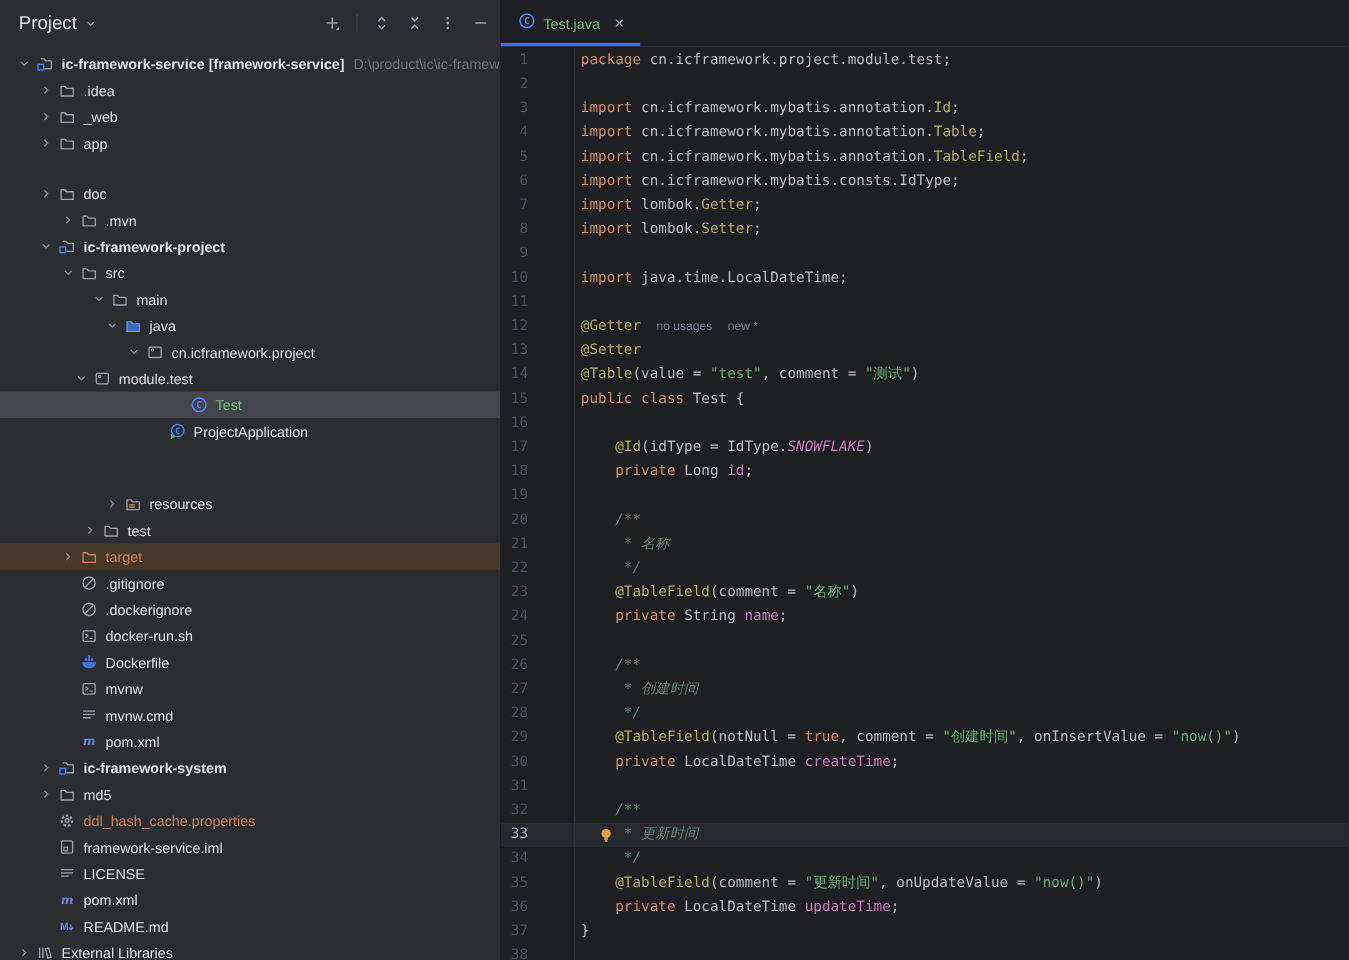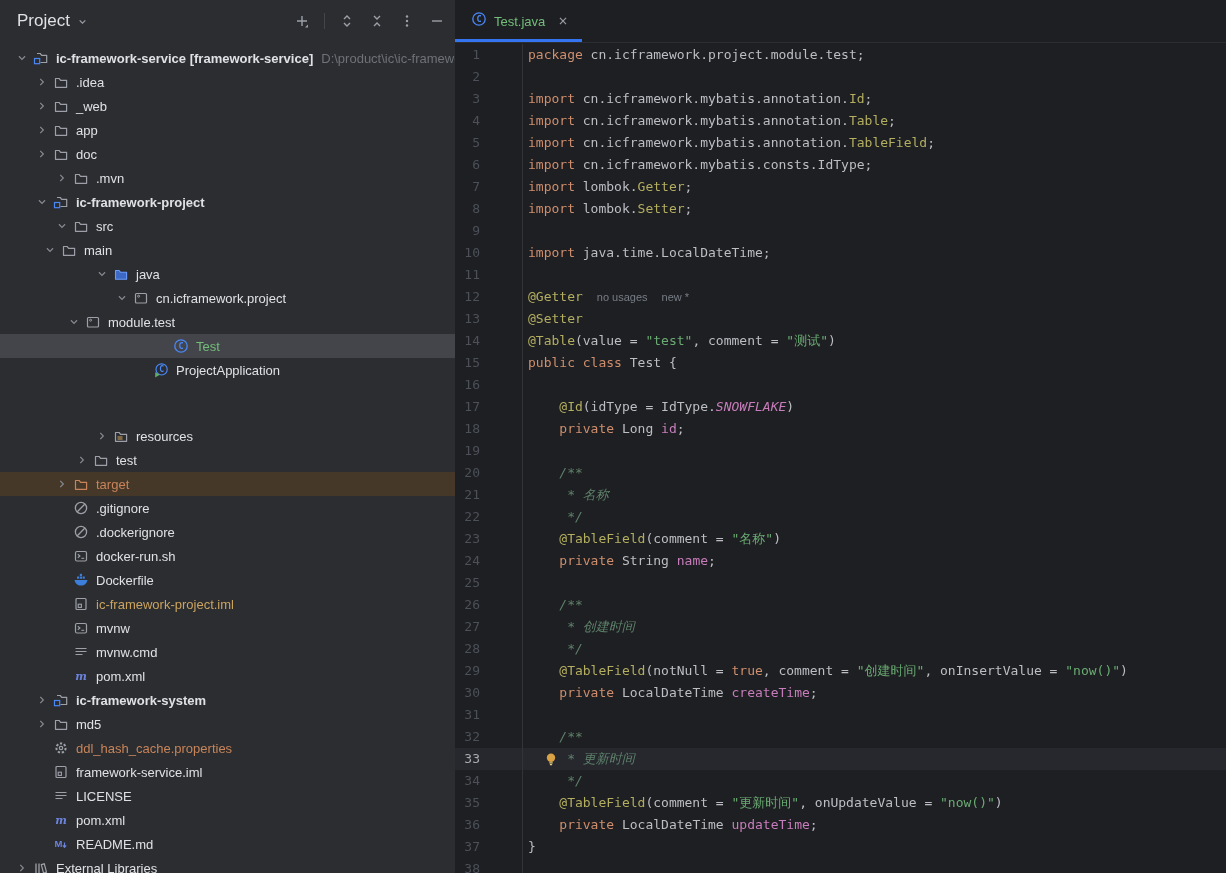--- a/index.html
+++ b/index.html
@@ -184,21 +184,21 @@
               <path d="M6 4.5L9.5 8 6 11.5" stroke="#868A91" stroke-width="1.4"></path>
             </svg>
           </span>
           <span class="icon-slot">
             <svg width="16" height="16" viewBox="0 0 16 16" fill="none" xmlns="http://www.w3.org/2000/svg">
               <path d="M2.5 4.5h3.6l1.5 1.8h6v7H2.5z" stroke="#9DA0A8" stroke-width="1.2" stroke-linejoin="round"></path>
             </svg>
           </span>
           <span class="tree-label">app</span>
         </div>
-        <div class="tree-row" style="padding-left: 32px;">
+        <div class="tree-row" style="padding-left: 32px; margin-top: 22px;">
           <span class="chevron-slot">
             <svg width="14" height="14" viewBox="0 0 16 16" fill="none" xmlns="http://www.w3.org/2000/svg">
               <path d="M6 4.5L9.5 8 6 11.5" stroke="#868A91" stroke-width="1.4"></path>
             </svg>
           </span>
           <span class="icon-slot">
             <svg width="16" height="16" viewBox="0 0 16 16" fill="none" xmlns="http://www.w3.org/2000/svg">
               <path d="M2.5 4.5h3.6l1.5 1.8h6v7H2.5z" stroke="#9DA0A8" stroke-width="1.2" stroke-linejoin="round"></path>
             </svg>
           </span>
@@ -237,21 +237,21 @@
               <path d="M4.5 6L8 9.5 11.5 6" stroke="#868A91" stroke-width="1.4"></path>
             </svg>
           </span>
           <span class="icon-slot">
             <svg width="16" height="16" viewBox="0 0 16 16" fill="none" xmlns="http://www.w3.org/2000/svg">
               <path d="M2.5 4.5h3.6l1.5 1.8h6v7H2.5z" stroke="#9DA0A8" stroke-width="1.2" stroke-linejoin="round"></path>
             </svg>
           </span>
           <span class="tree-label">src</span>
         </div>
-        <div class="tree-row" style="padding-left: 40px;">
+        <div class="tree-row" style="padding-left: 80px;">
           <span class="chevron-slot">
             <svg width="14" height="14" viewBox="0 0 16 16" fill="none" xmlns="http://www.w3.org/2000/svg">
               <path d="M4.5 6L8 9.5 11.5 6" stroke="#868A91" stroke-width="1.4"></path>
             </svg>
           </span>
           <span class="icon-slot">
             <svg width="16" height="16" viewBox="0 0 16 16" fill="none" xmlns="http://www.w3.org/2000/svg">
               <path d="M2.5 4.5h3.6l1.5 1.8h6v7H2.5z" stroke="#9DA0A8" stroke-width="1.2" stroke-linejoin="round"></path>
             </svg>
           </span>
@@ -395,30 +395,20 @@
           <span class="icon-slot">
             <svg width="16" height="16" viewBox="0 0 16 16" fill="none" xmlns="http://www.w3.org/2000/svg">
               <rect x="4" y="4.5" width="2.2" height="2.2" fill="#3D7EDB"></rect>
               <rect x="6.8" y="4.5" width="2.2" height="2.2" fill="#3D7EDB"></rect>
               <rect x="6.8" y="1.8" width="2.2" height="2.2" fill="#3D7EDB"></rect>
               <rect x="9.6" y="4.5" width="2.2" height="2.2" fill="#3D7EDB"></rect>
               <path d="M1.5 8h13c-.6 3.5-3 5.5-6.5 5.5S2.1 11.5 1.5 8z" fill="#3D7EDB"></path>
             </svg>
           </span>
           <span class="tree-label">Dockerfile</span>
-        </div>
-        <div class="tree-row" style="padding-left: 52px;">
-          <span class="chevron-slot"></span>
-          <span class="icon-slot">
-            <svg width="16" height="16" viewBox="0 0 16 16" fill="none" xmlns="http://www.w3.org/2000/svg">
-              <rect x="3" y="2.5" width="10" height="11" rx="1" stroke="#9DA0A8" stroke-width="1.2"></rect>
-              <rect x="5.2" y="8.2" width="3.2" height="3.2" stroke="#9DA0A8" stroke-width="1.1"></rect>
-            </svg>
-          </span>
-          <span class="tree-label tan">ic-framework-project.iml</span>
         </div>
         <div class="tree-row" style="padding-left: 52px;">
           <span class="chevron-slot"></span>
           <span class="icon-slot">
             <svg width="16" height="16" viewBox="0 0 16 16" fill="none" xmlns="http://www.w3.org/2000/svg">
               <rect x="2.5" y="3.5" width="11" height="9.5" rx="1.5" stroke="#9DA0A8" stroke-width="1.2"></rect>
               <path d="M4.8 6.3l2.1 1.7-2.1 1.7" stroke="#9DA0A8" stroke-width="1.1"></path>
               <path d="M8.4 10.3h2.8" stroke="#9DA0A8" stroke-width="1.1"></path>
             </svg>
           </span>

